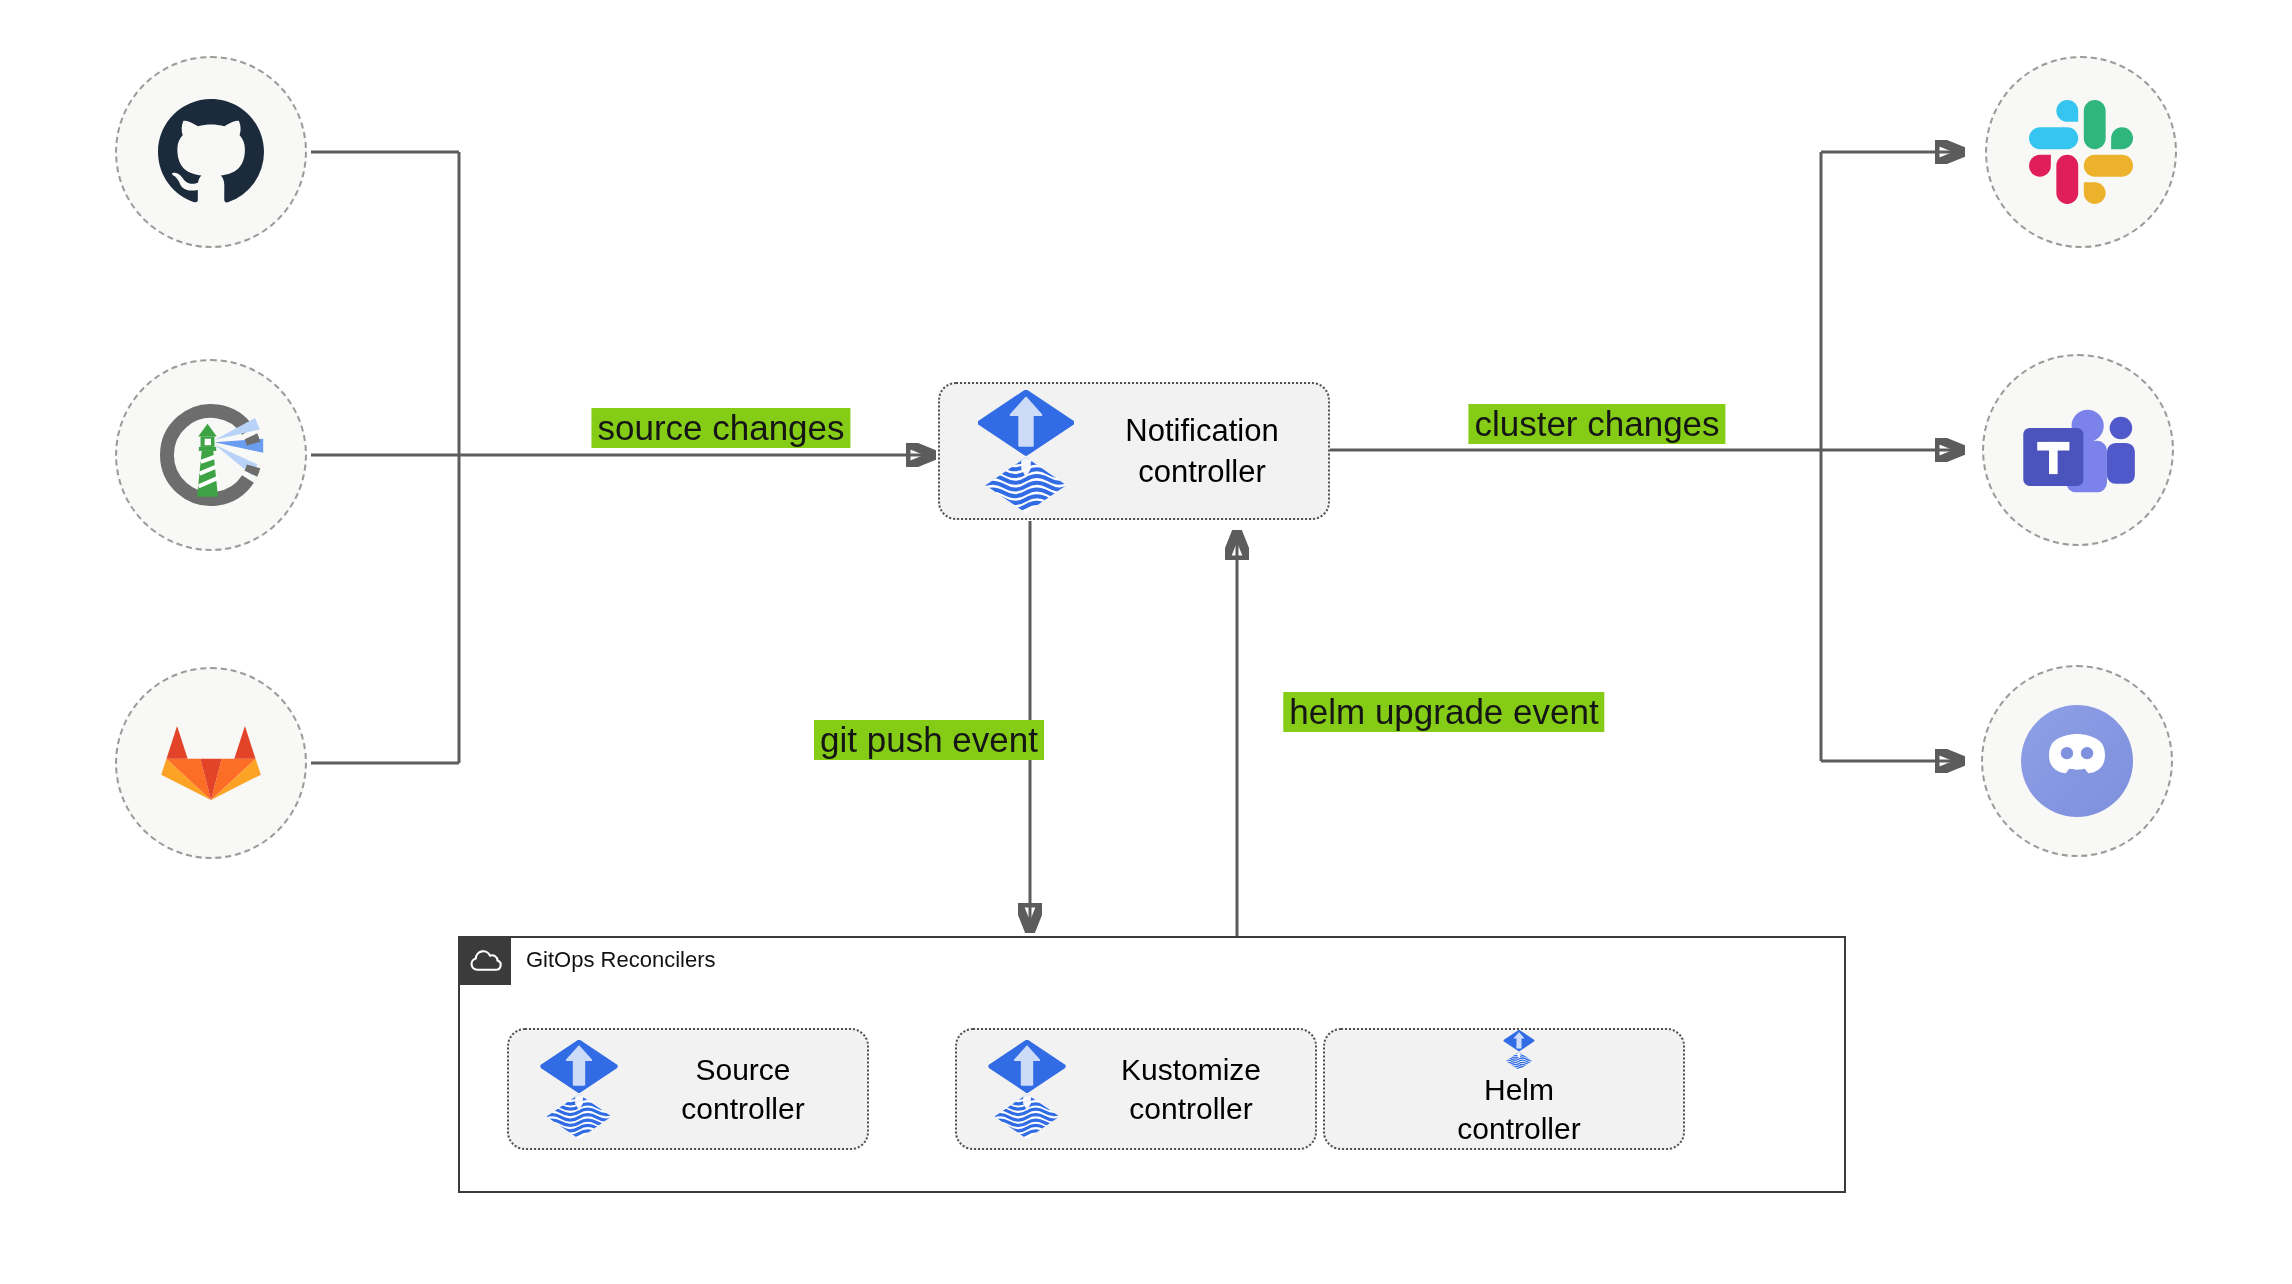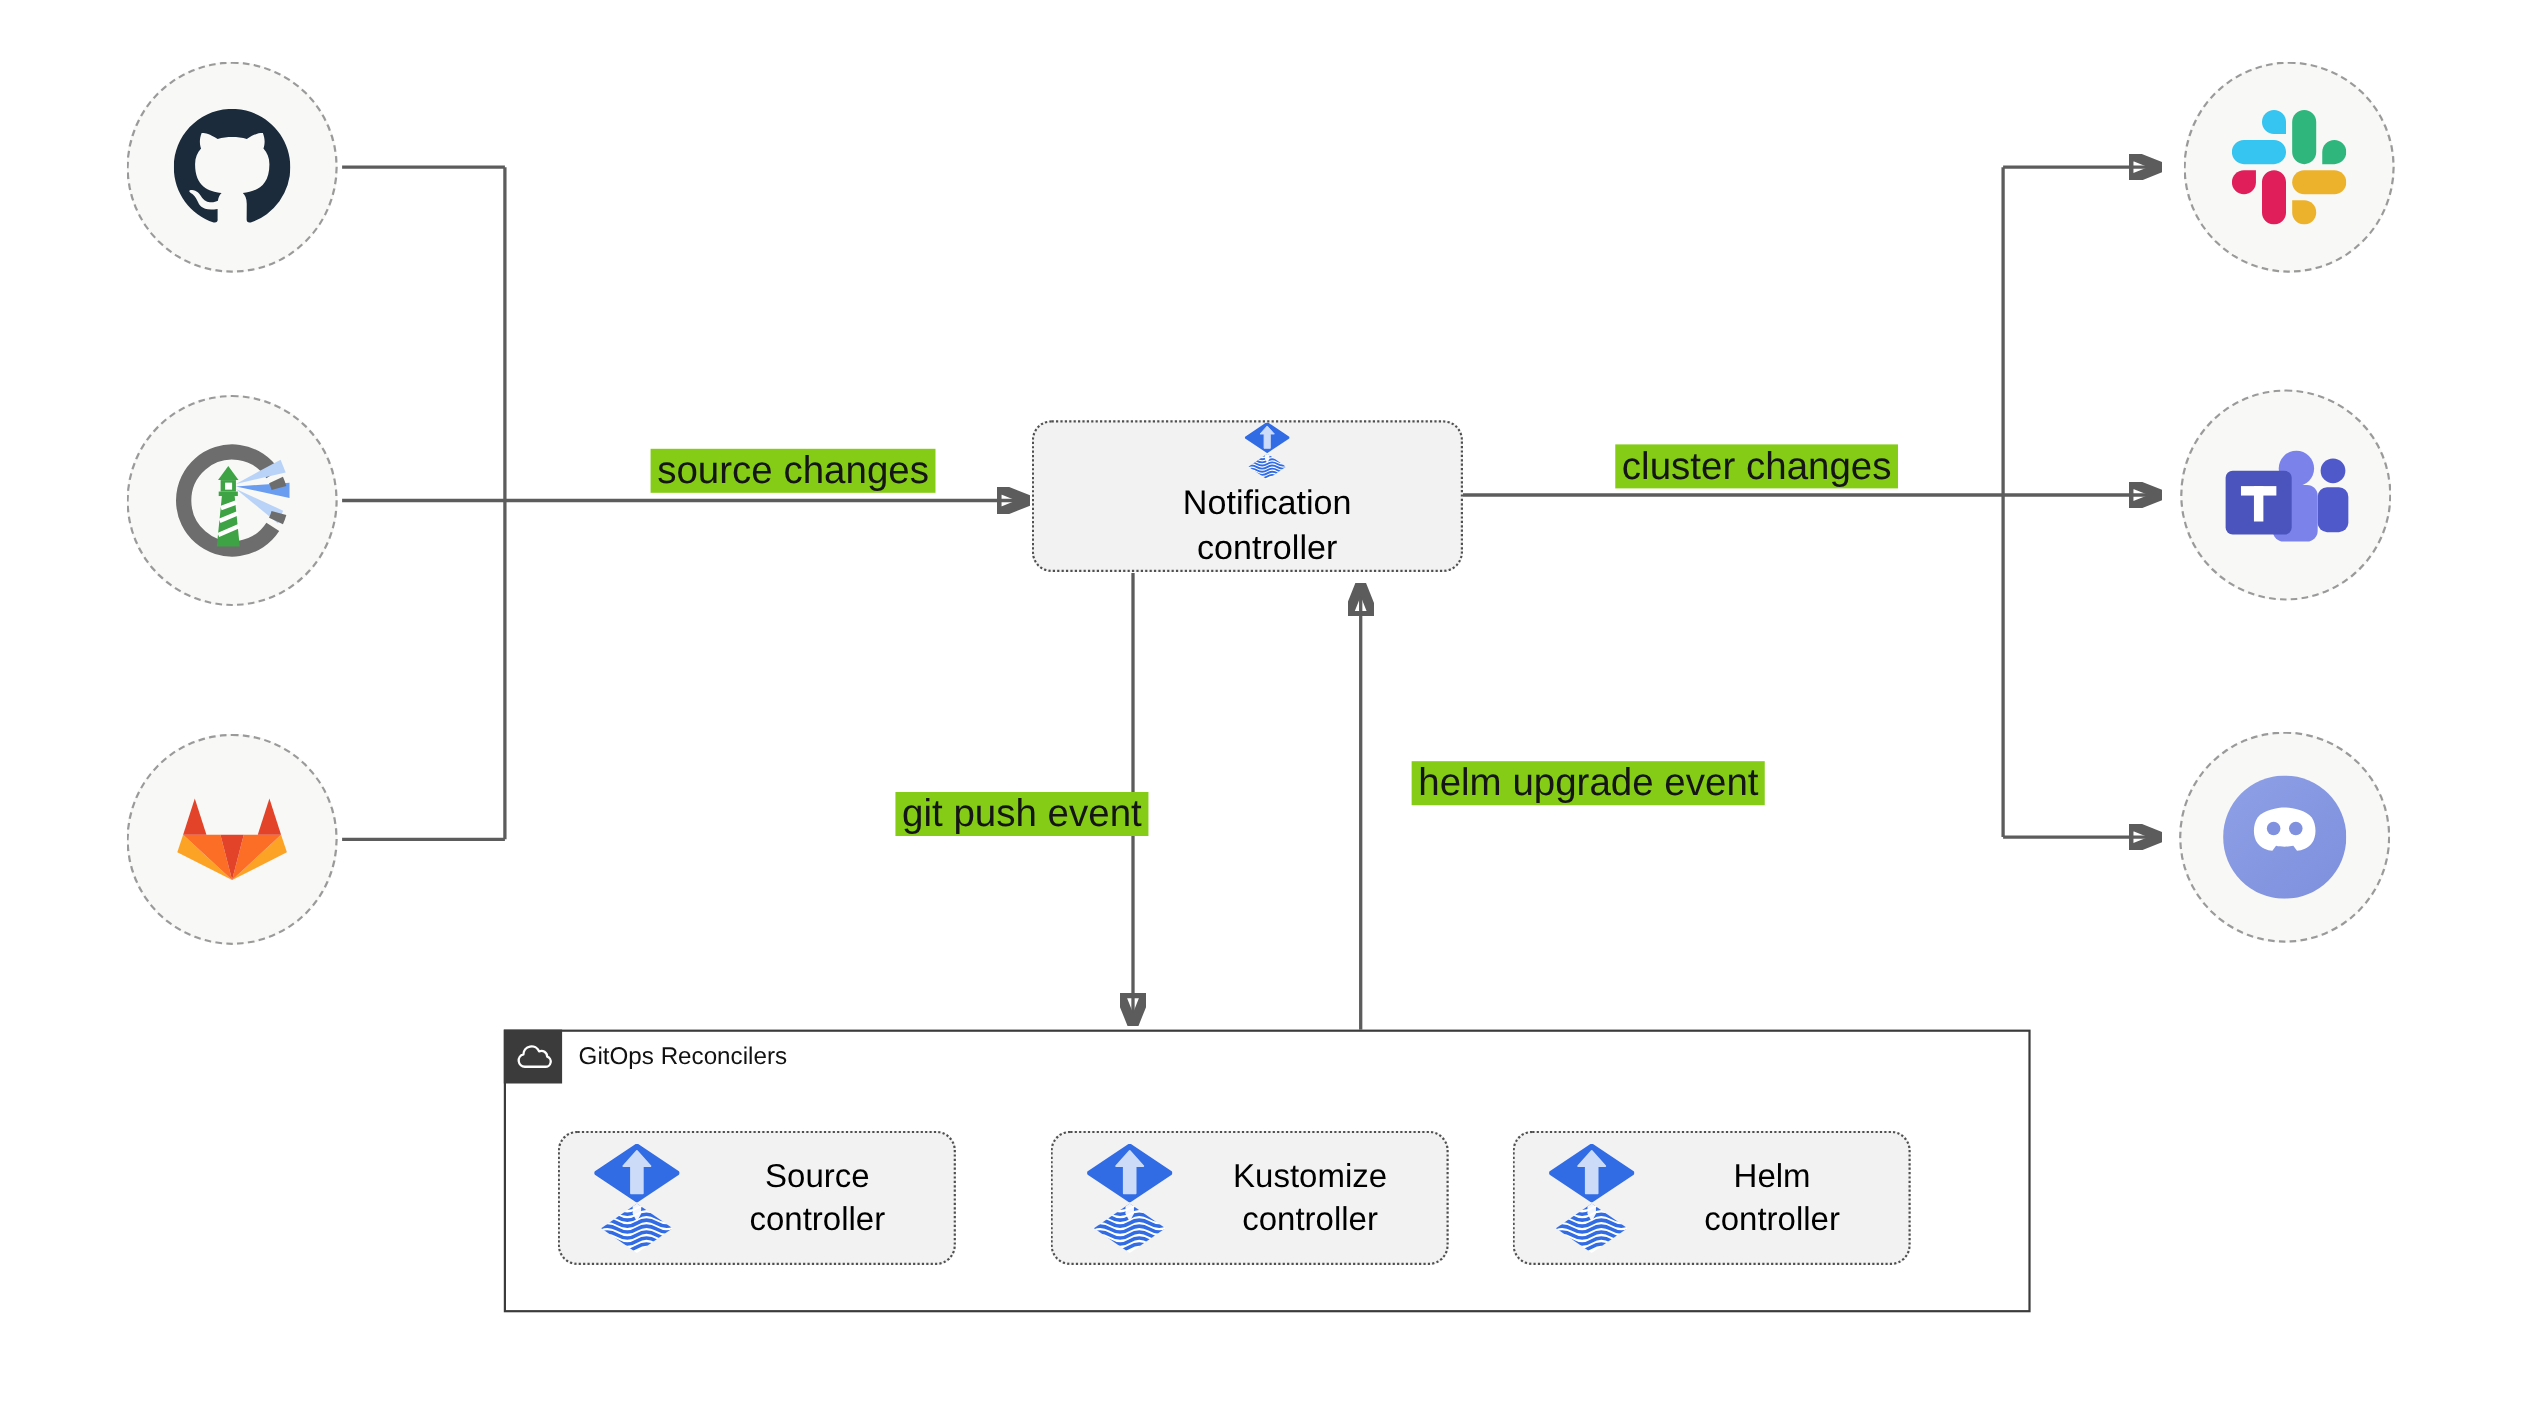--- a/index.html
+++ b/index.html
@@ -119,21 +119,21 @@
       <polygon points="8,36 3,51 50,75" fill="#fca326"></polygon>
       <polygon points="92,36 97,51 50,75" fill="#fca326"></polygon>
       <polygon points="8,36 40,36 50,75" fill="#fc6d26"></polygon>
       <polygon points="60,36 92,36 50,75" fill="#fc6d26"></polygon>
       <polygon points="18,5 28,36 8,36" fill="#e24329"></polygon>
       <polygon points="82,5 92,36 72,36" fill="#e24329"></polygon>
       <polygon points="40,36 60,36 50,75" fill="#e24329"></polygon>
     </svg>
   </div>
 
-  <div class="ctrl-box big" style="left:938px;top:382px;width:392px;height:138px;flex-direction:column;">
+  <div class="ctrl-box big" style="left:938px;top:382px;width:392px;height:138px;">
     <svg width="100" height="123" viewBox="0 0 100 128">
         <use href="#flux-sym"></use>
       </svg>
     <div class="ctrl-label">
       <span>Notification</span>
       <span>controller</span>
     </div>
   </div>
 
   <div class="circle-node" style="left:1985px;top:56px;">
@@ -203,21 +203,21 @@
   <div class="ctrl-box small" style="left:955px;top:1028px;width:362px;height:122px;align-items:center;">
     <svg width="80" height="99" viewBox="0 0 100 128">
         <use href="#flux-sym"></use>
       </svg>
     <div class="ctrl-label">
       <span>Kustomize</span>
       <span>controller</span>
     </div>
   </div>
 
-  <div class="ctrl-box small" style="left:1375px;top:1028px;width:362px;height:122px;">
+  <div class="ctrl-box small" style="left:1323px;top:1028px;width:362px;height:122px;flex-direction:column;">
     <svg width="80" height="99" viewBox="0 0 100 128">
         <use href="#flux-sym"></use>
       </svg>
     <div class="ctrl-label">
       <span>Helm</span>
       <span>controller</span>
     </div>
   </div>
 
 </div>

